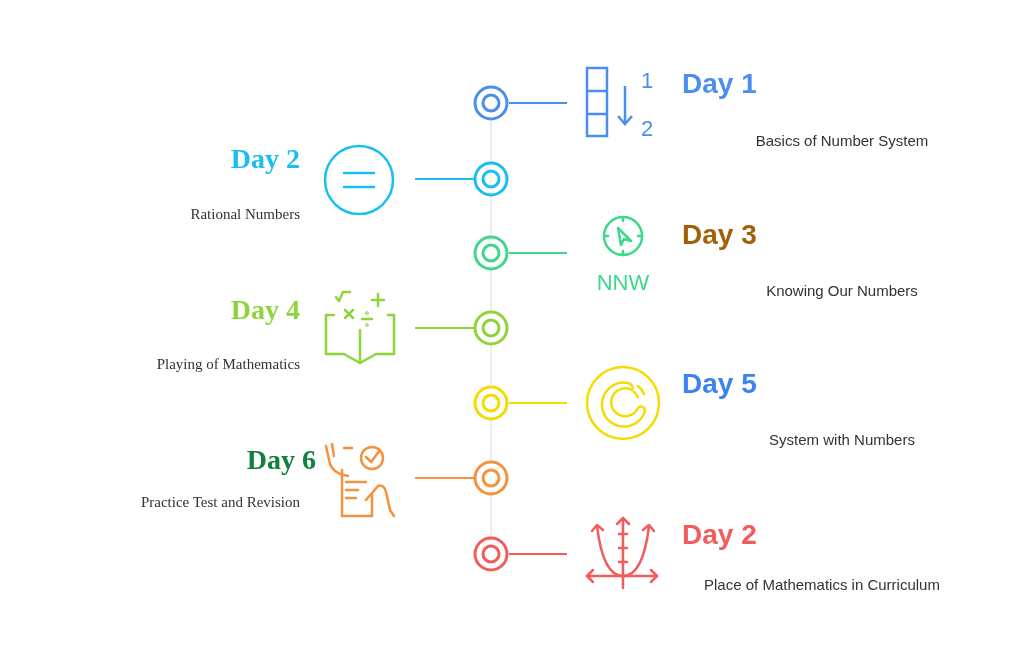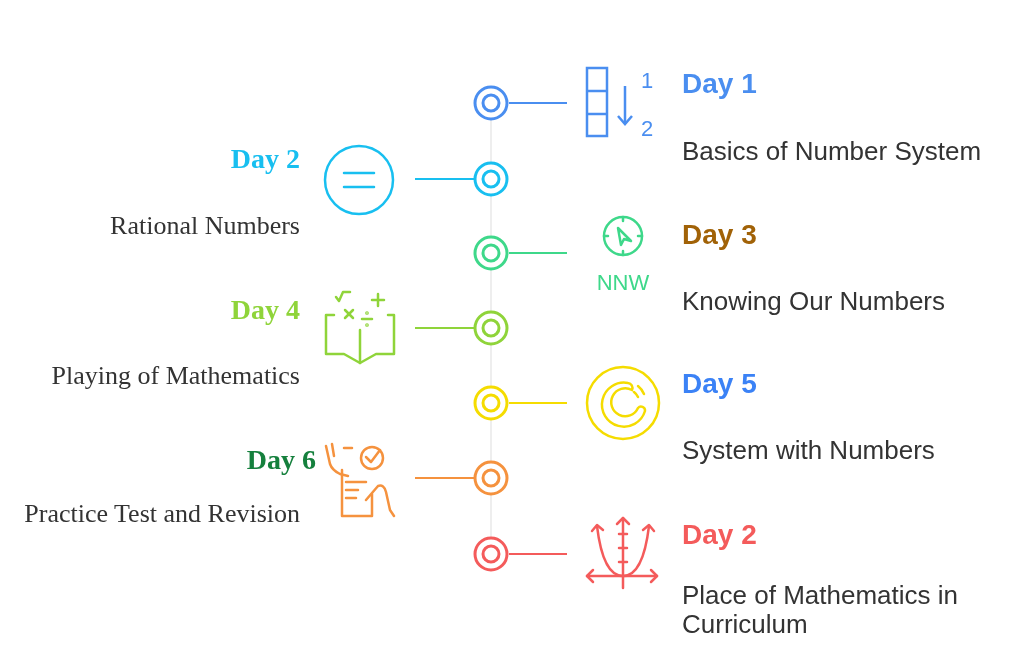--- a/index.html
+++ b/index.html
@@ -2,22 +2,22 @@
 <html><head>
 <meta charset="utf-8">
 <style>
   html, body { margin:0; padding:0; background:#ffffff; }
   body { width:1024px; height:669px; position:relative; overflow:hidden; font-family:"Liberation Sans", sans-serif; }
   .spine { position:absolute; left:490px; top:103px; width:2px; height:450px; background:#eeeeee; }
   .node { position:absolute; width:36px; height:36px; }
   .connector { position:absolute; height:2px; }
   .icon { position:absolute; }
   .day { position:absolute; font-weight:bold; font-size:28px; line-height:32px; white-space:nowrap; }
-  .desc { position:absolute; font-size:26px; line-height:29px; color:#333333;margin-top:11px; }
-  .right .day, .right .desc { text-align:left; }
+  .desc { position:absolute; font-size:15px; line-height:29px; color:#333333; }
+  .right .day, .right .desc { text-align:center; }
   .left .day, .left .desc { text-align:right;font-family:Liberation Serif, serif; }
 </style>
 </head>
 <body>
 
 <div class="spine"></div>
 
 <div class="step right">
   <svg class="node" style="left:473px;top:85px" viewBox="0 0 36 36">
       <circle cx="18" cy="18" r="16" fill="#fff" stroke="#4a8ef0" stroke-width="3"></circle>

